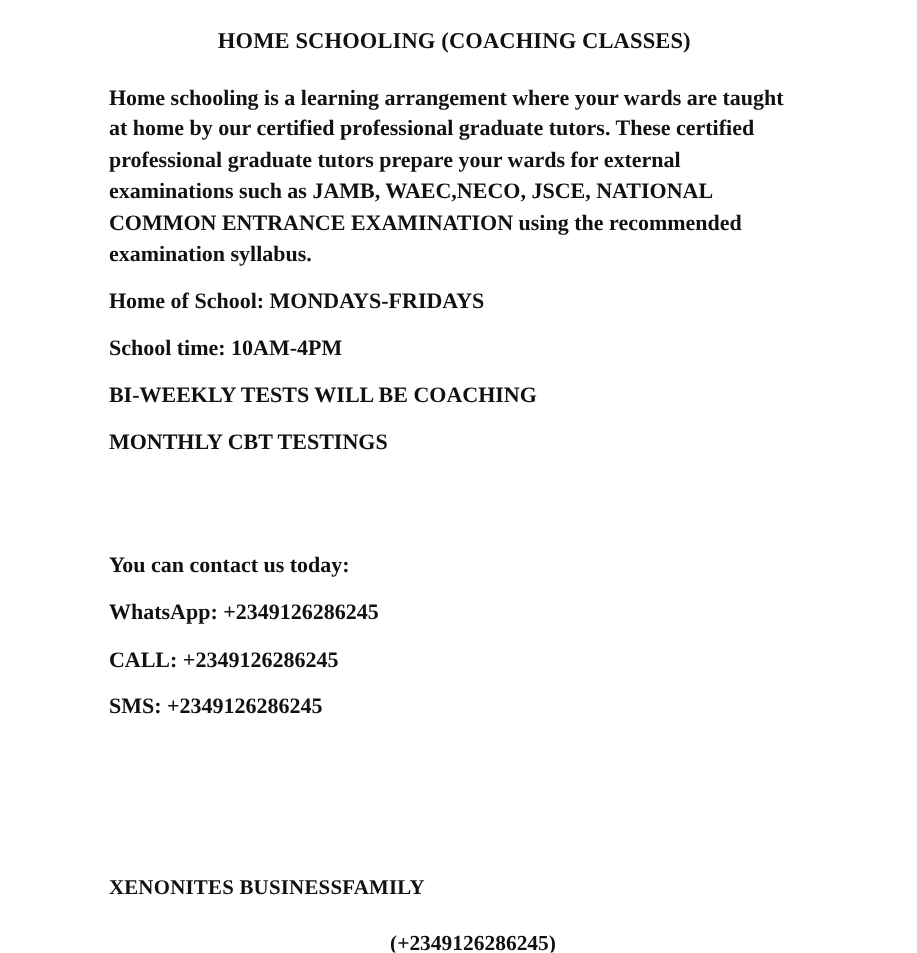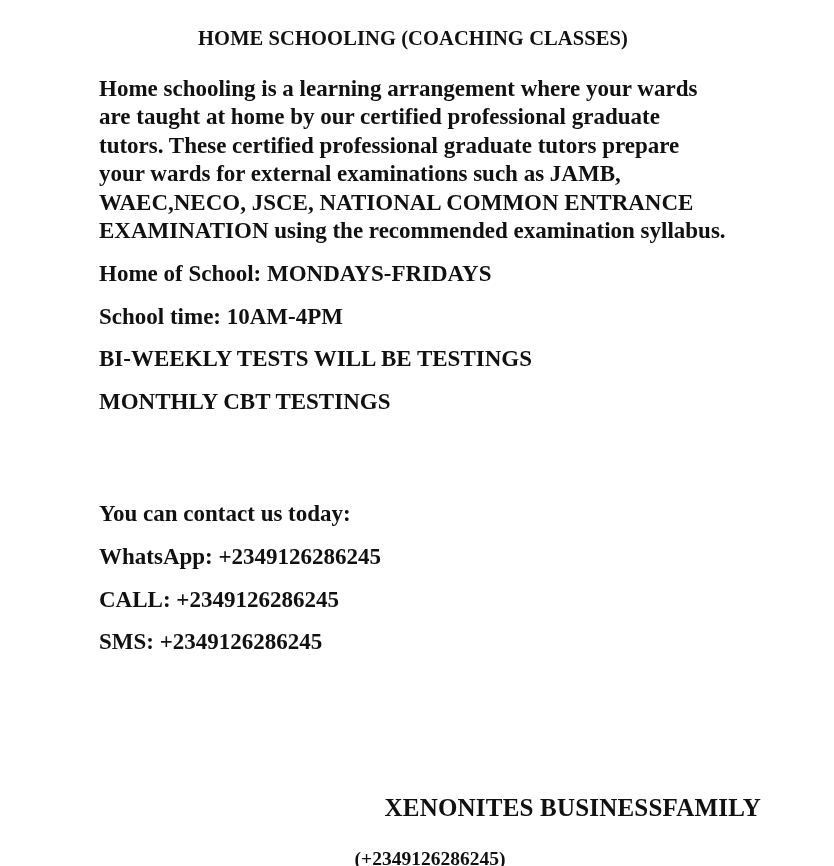--- a/index.html
+++ b/index.html
@@ -33,39 +33,39 @@
     font-size: 20.5px;
     line-height: 1.0;
     text-align: center;
     margin: 0;
     padding-top: 28px;
     letter-spacing: 0.1px;
     white-space: nowrap;
   }
   p.para {
     font-weight: bold;
-    font-size: 23px;
+    font-size: 20px;
     line-height: 28.6px;
     margin: 0;
     padding: 0;
     text-align: left;
   }
   .gap-intro { height: 26px; }
   .gap-line  { height: 14px; }
   .gap-block { height: 56px; }
   .footer-wrap {
     position: absolute;
     left: 99px;
     top: 794px;
     width: 662px;
   }
   .footer-name {
-    text-align: right;
+    text-align: left;
     font-weight: bold;
-    font-size: 25px;
+    font-size: 19px;
     line-height: 28.6px;
     margin: 0;
     letter-spacing: 0.2px;
   }
   .footer-phone {
     text-align: center;
     font-weight: bold;
     font-size: 19.5px;
     line-height: 28.6px;
     margin: 0;
@@ -88,21 +88,21 @@
     <div class="gap-line"></div>
 
     <p class="para">Home of School: MONDAYS-FRIDAYS</p>
 
     <div class="gap-line"></div>
 
     <p class="para">School time: 10AM-4PM</p>
 
     <div class="gap-line"></div>
 
-    <p class="para">BI-WEEKLY TESTS WILL BE TESTINGS</p>
+    <p class="para">BI-WEEKLY TESTS WILL BE COACHING</p>
 
     <div class="gap-line"></div>
 
     <p class="para">MONTHLY CBT TESTINGS</p>
 
     <div class="gap-line"></div>
 
 
     <div class="gap-line"></div>
 

